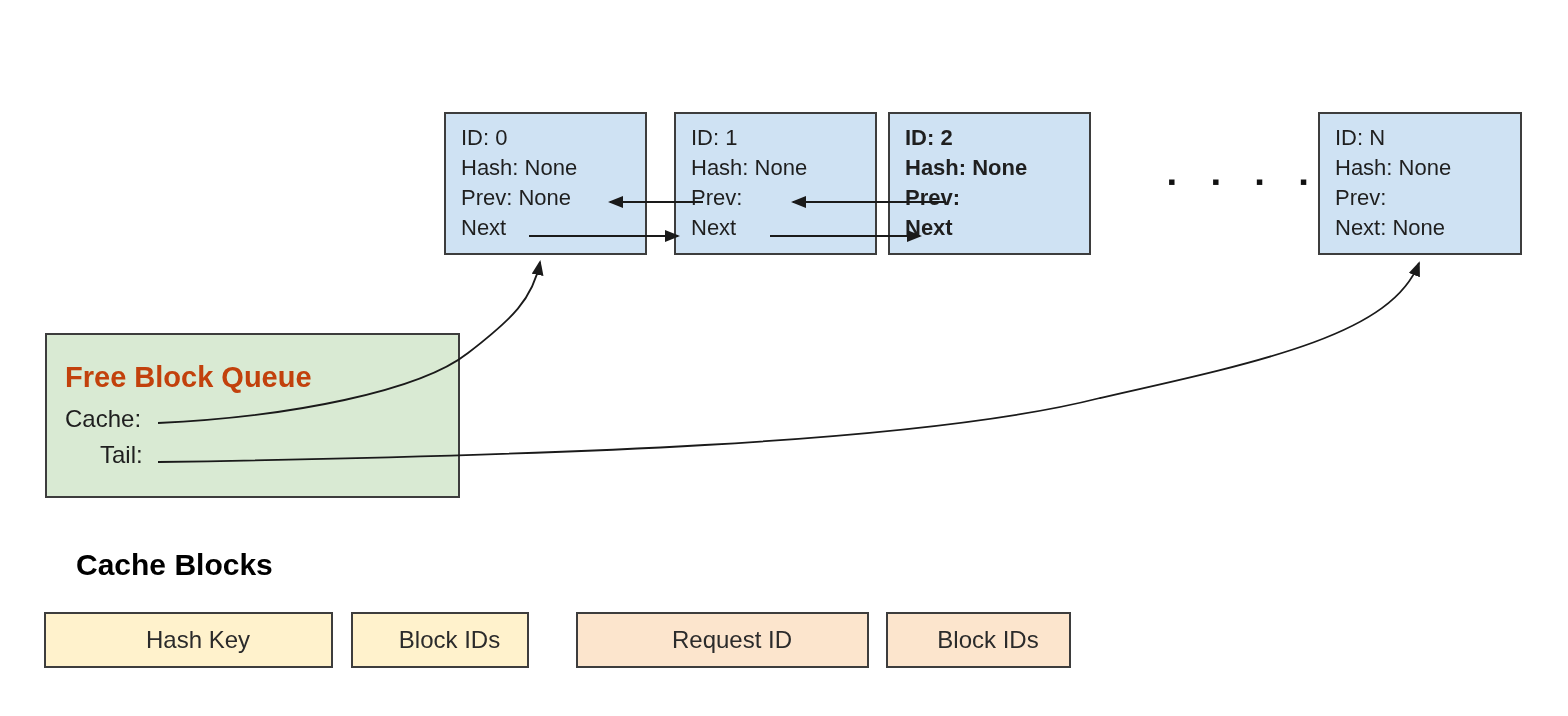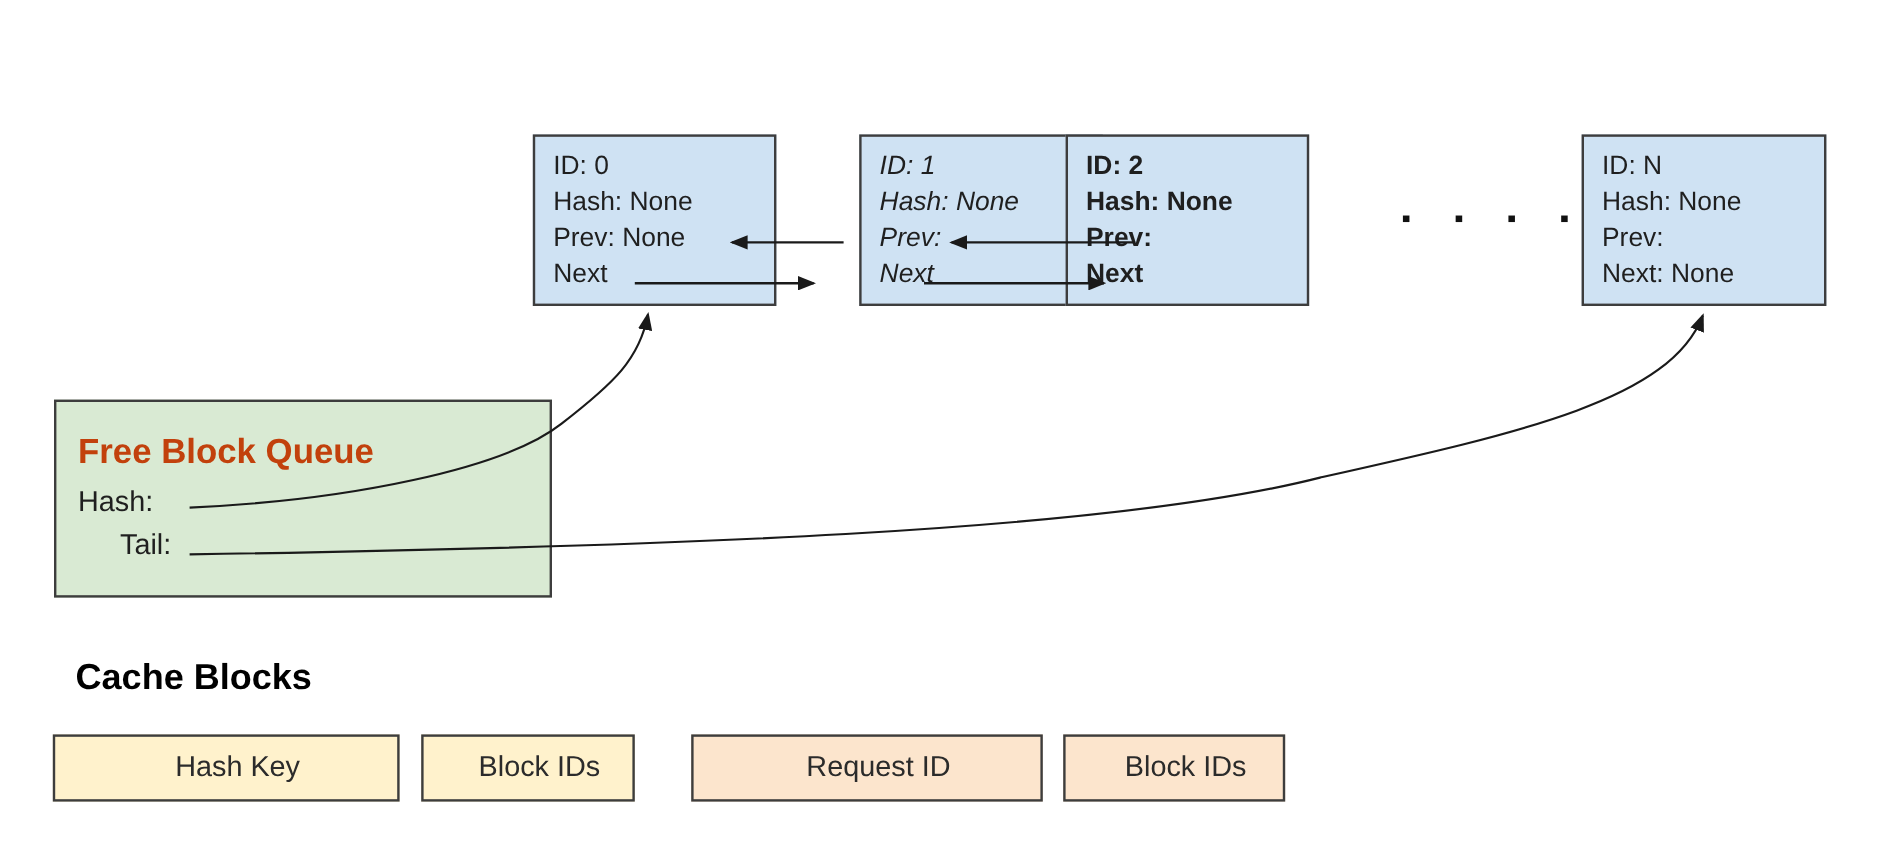--- a/index.html
+++ b/index.html
@@ -30,37 +30,37 @@
   .fq-head{top:70px;}
   .fq-tail{top:106px;margin-left:35px;}
   .bottom-box{
     position:absolute;top:612px;height:56px;box-sizing:border-box;
     border:2px solid var(--border);display:flex;align-items:center;justify-content:center;
     font-size:24px;color:#2b2b2b;white-space:nowrap;padding-left:19px;
   }
   .cache-fill{background:var(--cache-fill);}
   .request-fill{background:var(--request-fill);}
   .arrow-layer{position:absolute;left:0;top:0;pointer-events:none;z-index:5;}
-  .title-cache{left:63px;top:548px;}
+  .title-cache{left:76px;top:548px;}
   .title-request{left:596px;top:548px;}
   .title-pool{left:383px;top:36px;}
 </style>
 </head>
 <body>
 
 <div class="canvas">
 
 
   <div class="pool-block" style="left:444px;">
     <div>ID: 0</div>
     <div>Hash: None</div>
     <div>Prev: None</div>
     <div>Next</div>
   </div>
-  <div class="pool-block" style="left:716px;font-style:italic;">
+  <div class="pool-block" style="left:674px;">
     <div>ID: 1</div>
     <div>Hash: None</div>
     <div>Prev:</div>
     <div>Next</div>
   </div>
   <div class="pool-block" style="left:888px;font-weight:bold;">
     <div>ID: 2</div>
     <div>Hash: None</div>
     <div>Prev:</div>
     <div>Next</div>
@@ -69,21 +69,21 @@
     <div>ID: N</div>
     <div>Hash: None</div>
     <div>Prev:</div>
     <div>Next: None</div>
   </div>
 
   <div class="ellipsis-dots">▪ ▪ ▪ ▪</div>
 
   <div class="free-queue">
     <div class="fq-title">Free Block Queue</div>
-    <div class="fq-field fq-head">Hash:</div>
+    <div class="fq-field fq-head">Cache:</div>
     <div class="fq-field fq-tail">Tail:</div>
   </div>
 
   <div class="section-title title-cache">Cache Blocks</div>
 
   <div class="bottom-box cache-fill" style="left:44px;width:289px;">Hash Key</div>
   <div class="bottom-box cache-fill" style="left:351px;width:178px;">Block IDs</div>
   <div class="bottom-box request-fill" style="left:576px;width:293px;">Request ID</div>
   <div class="bottom-box request-fill" style="left:886px;width:185px;">Block IDs</div>
 

